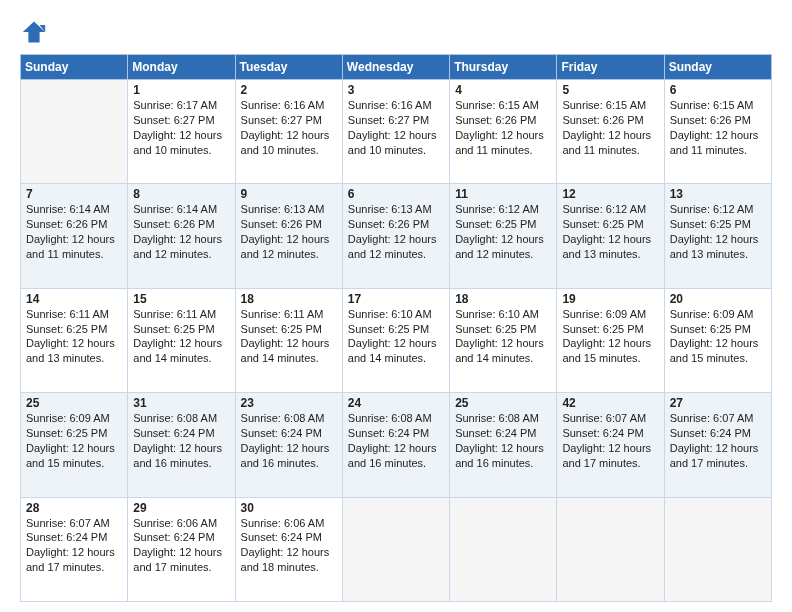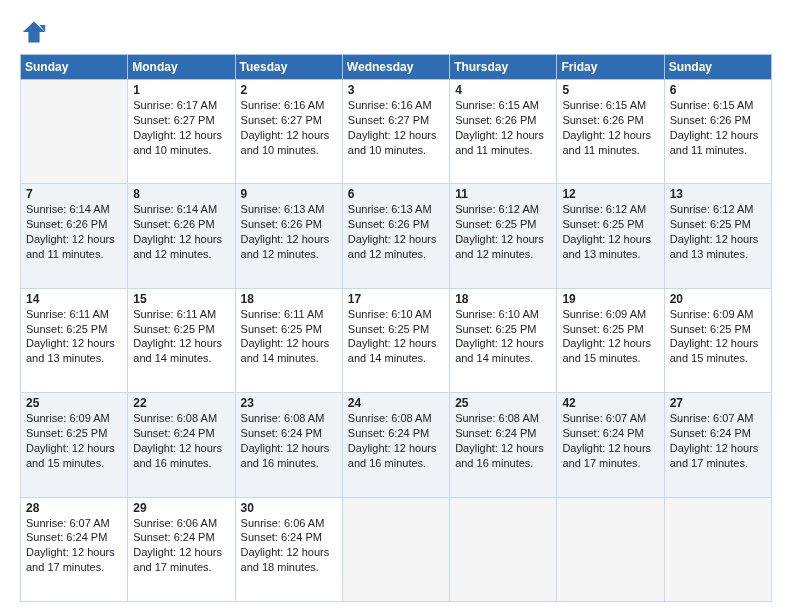--- a/index.html
+++ b/index.html
@@ -212,21 +212,21 @@
             <span class="day-num">20</span>
             <div class="day-info"><span>Sunrise: 6:09 AM</span><br><span>Sunset: 6:25 PM</span><br><span>Daylight: 12 hours and 15 minutes.</span></div>
           </td>
         </tr>
         <tr class="row-alt">
           <td>
             <span class="day-num">25</span>
             <div class="day-info"><span>Sunrise: 6:09 AM</span><br><span>Sunset: 6:25 PM</span><br><span>Daylight: 12 hours and 15 minutes.</span></div>
           </td>
           <td>
-            <span class="day-num">22</span>
+            <span class="day-num">31</span>
             <div class="day-info"><span>Sunrise: 6:08 AM</span><br><span>Sunset: 6:24 PM</span><br><span>Daylight: 12 hours and 16 minutes.</span></div>
           </td>
           <td>
             <span class="day-num">23</span>
             <div class="day-info"><span>Sunrise: 6:08 AM</span><br><span>Sunset: 6:24 PM</span><br><span>Daylight: 12 hours and 16 minutes.</span></div>
           </td>
           <td>
             <span class="day-num">24</span>
             <div class="day-info"><span>Sunrise: 6:08 AM</span><br><span>Sunset: 6:24 PM</span><br><span>Daylight: 12 hours and 16 minutes.</span></div>
           </td>

